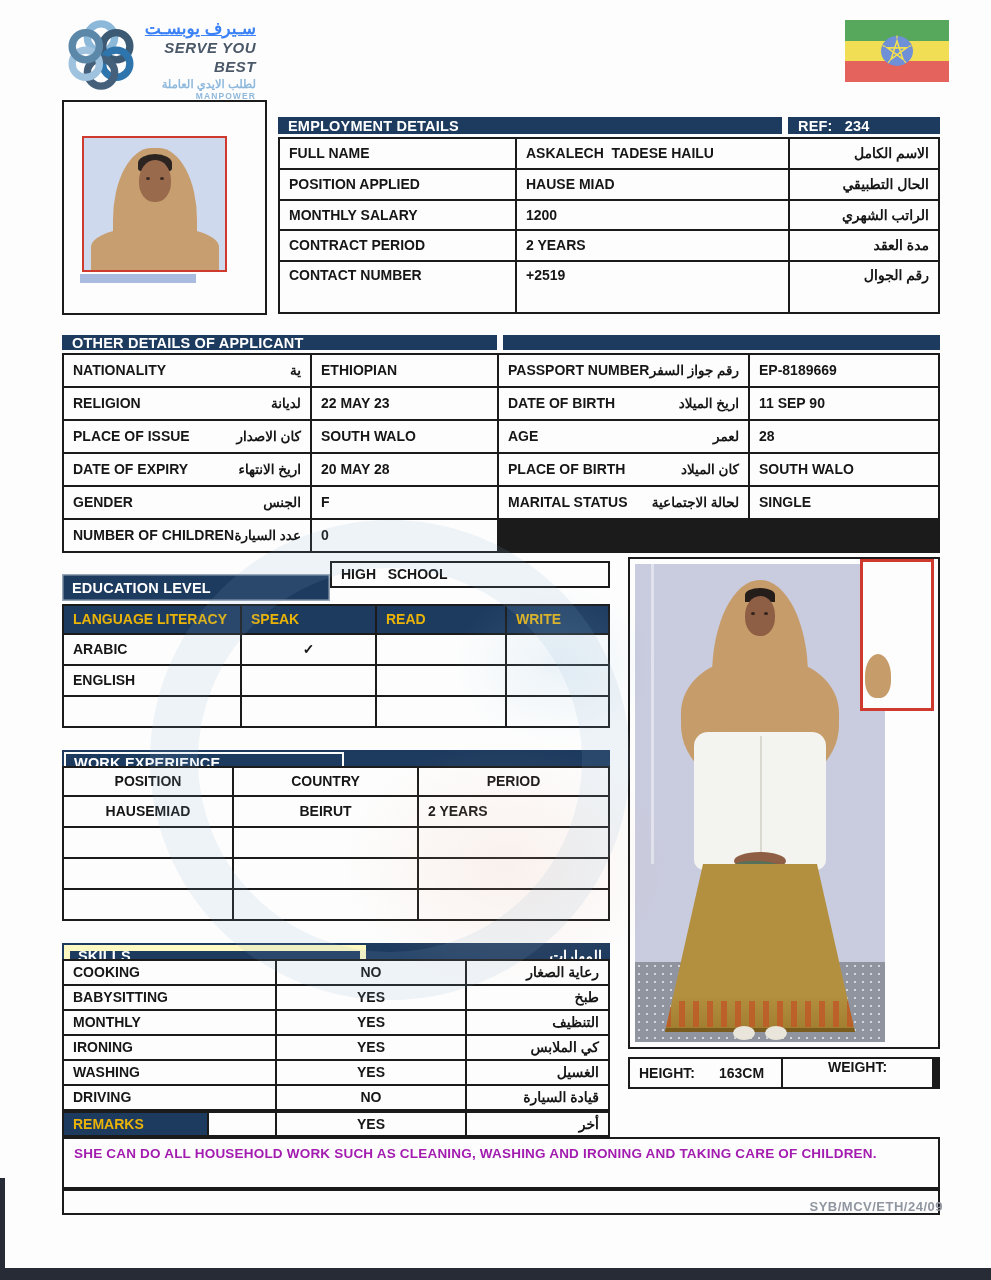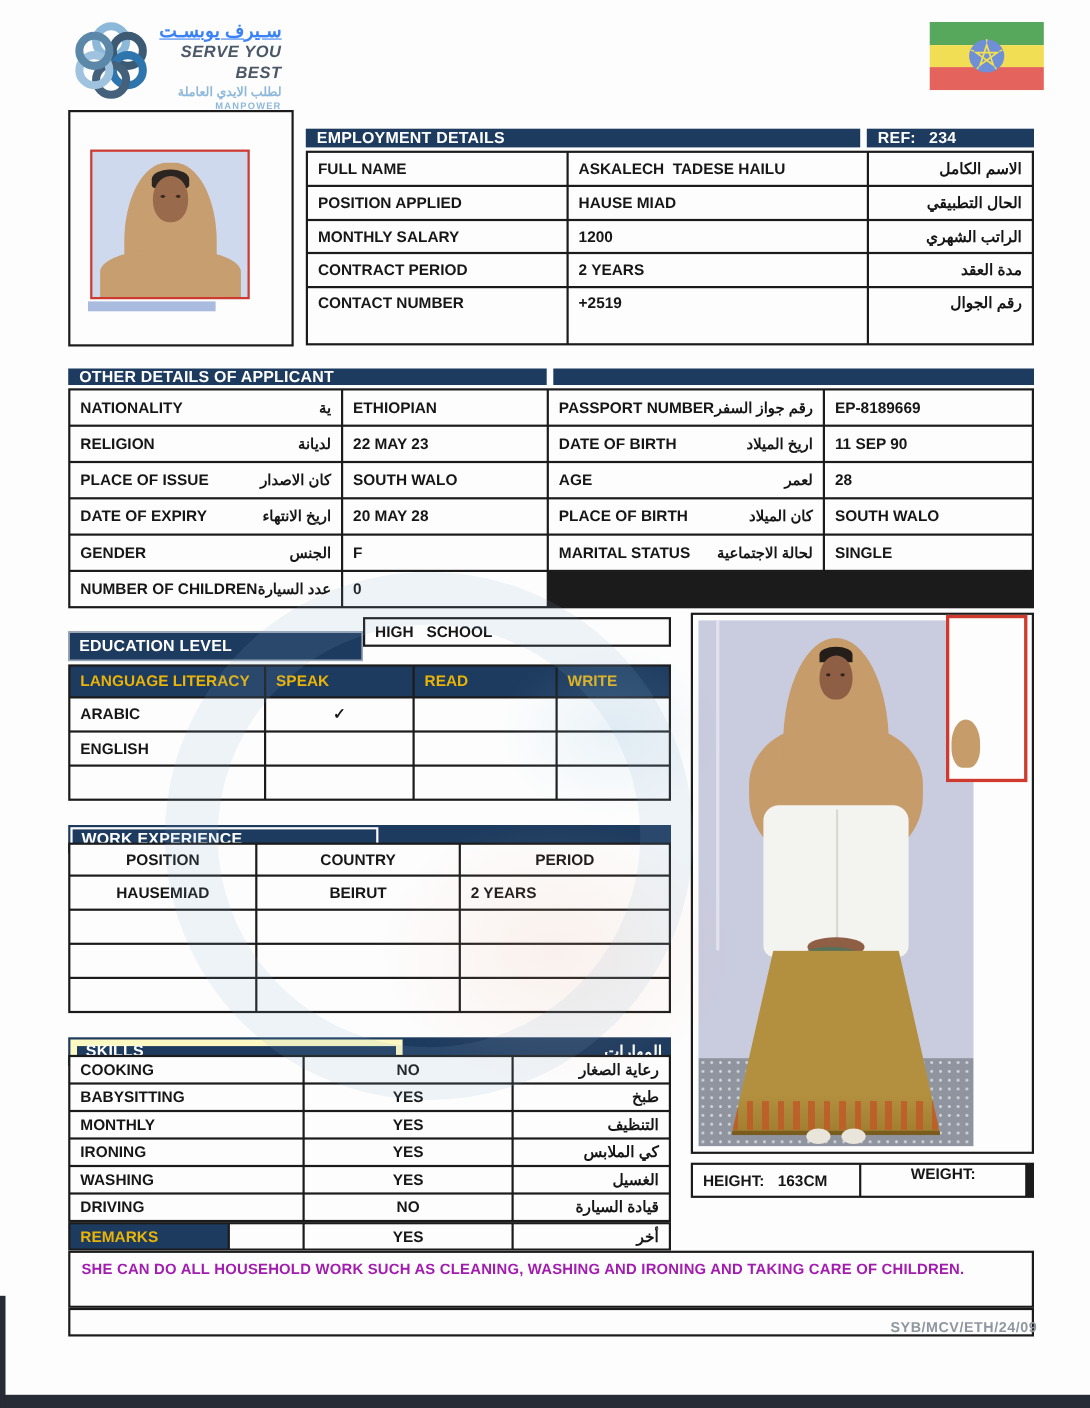--- a/index.html
+++ b/index.html
@@ -337,21 +337,21 @@
       <div class="hands2"></div>
       <div class="shoes2"></div>
       <div class="skirt2"></div>
       <div class="foot" style="left:calc(50% - 27px);"></div>
       <div class="foot" style="left:calc(50% + 5px);"></div>
     </div>
     <div class="red-frame"></div>
   </div>
 
   <div class="abs tblgrid" style="left:628px; top:1057px; width:312px; grid-template-columns:151px 149px; grid-template-rows:28px;">
-    <div class="cell" style="gap:12px;">
+    <div class="cell" style="gap:24px;">
       <span>HEIGHT:</span>
       <span>163CM</span>
     </div>
     <div class="cell" style="gap:12px;flex-direction:column;">
       <span>WEIGHT:</span>
       <span>59KG</span>
     </div>
   </div>
 
   <div class="abs tint ring" style="left:150px; top:520px; width:480px; height:480px;"></div>

